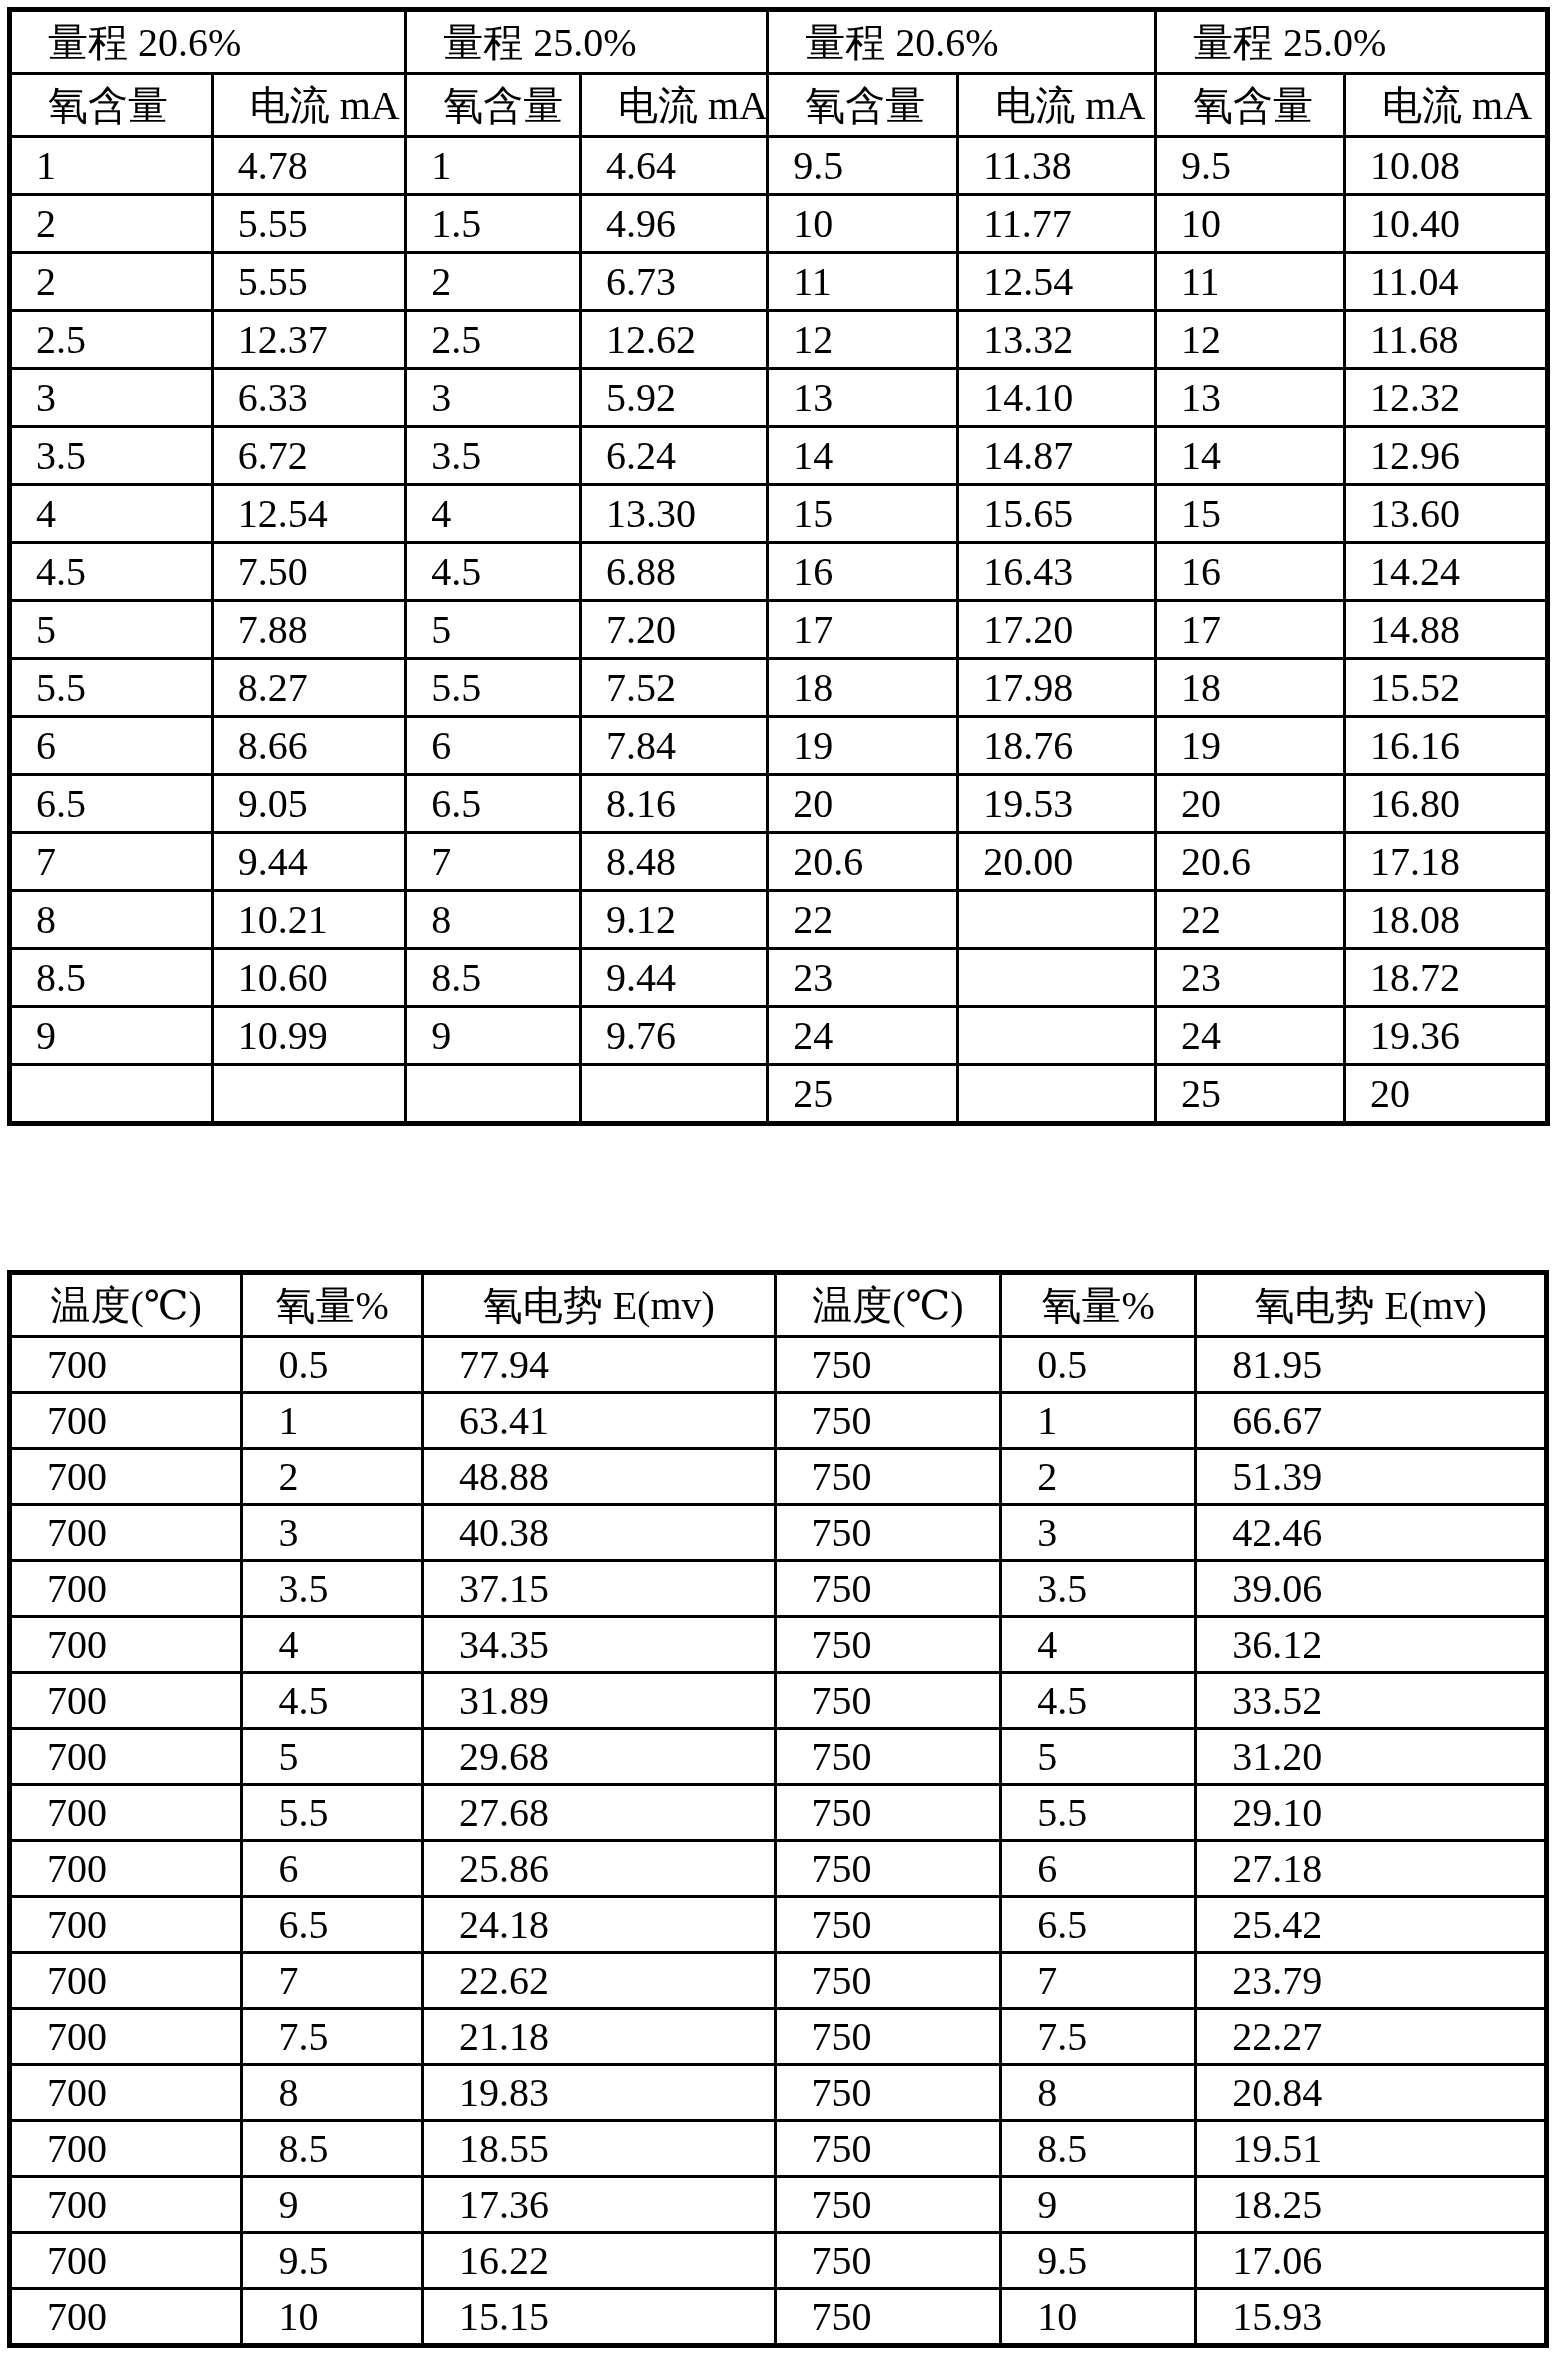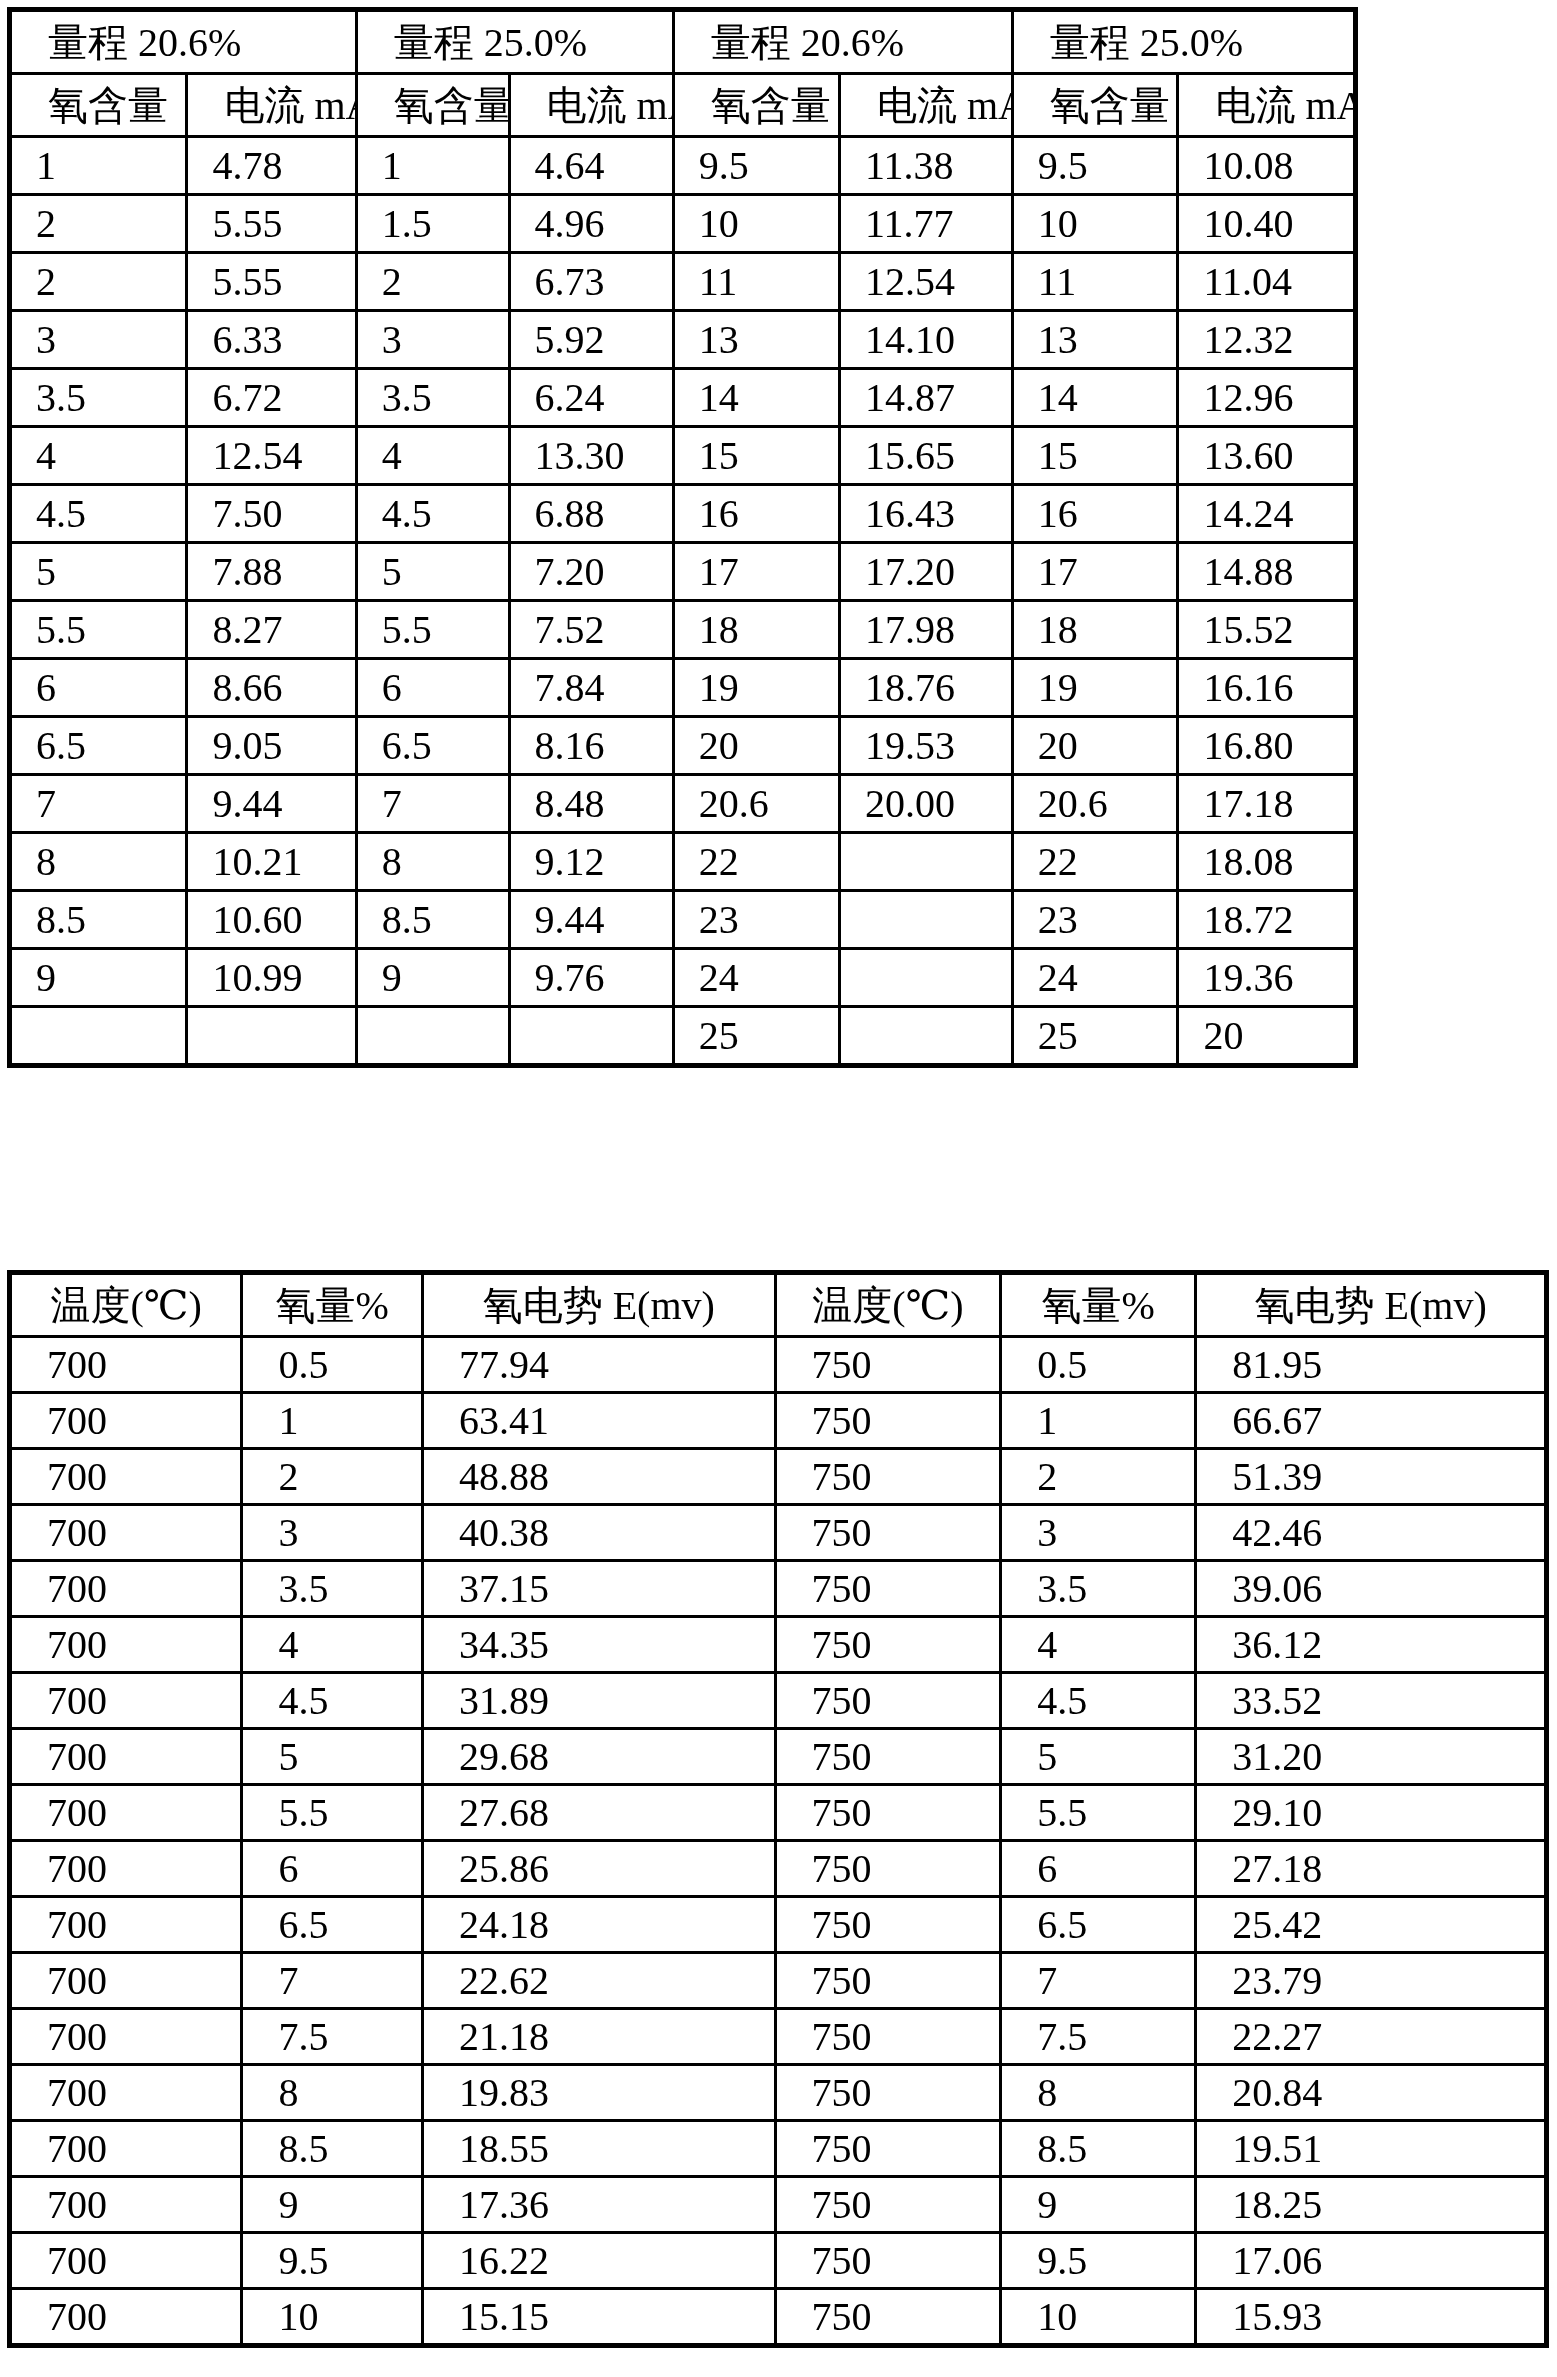--- a/index.html
+++ b/index.html
@@ -23,21 +23,21 @@
     white-space: nowrap;
     z-index: 0;
   }
   table {
     position: absolute;
     border-collapse: collapse;
     table-layout: fixed;
     background: transparent;
     z-index: 1;
   }
-  .t1 { left: 7px;  top: 7px;    width: 1351px; }
+  .t1 { left: 7px;  top: 7px;    width: 1543px; }
   .t2 { left: 7px;  top: 1270px; width: 1542px; }
   table, th, td { border: 3.5px solid #000000; }
   .t1, .t2 { border-width: 5.2px; }
   th, td {
     font-size: 40px;
     font-weight: normal;
     text-align: left;
     vertical-align: middle;
     padding: 0 5.2px 0 24px;
     overflow: hidden;
@@ -120,20 +120,30 @@
           <td>2</td>
           <td>5.55</td>
           <td>2</td>
           <td>6.73</td>
           <td>11</td>
           <td>12.54</td>
           <td>11</td>
           <td>11.04</td>
         </tr>
         <tr>
+          <td>2.5</td>
+          <td>12.37</td>
+          <td>2.5</td>
+          <td>12.62</td>
+          <td>12</td>
+          <td>13.32</td>
+          <td>12</td>
+          <td>11.68</td>
+        </tr>
+        <tr>
           <td>3</td>
           <td>6.33</td>
           <td>3</td>
           <td>5.92</td>
           <td>13</td>
           <td>14.10</td>
           <td>13</td>
           <td>12.32</td>
         </tr>
         <tr>

